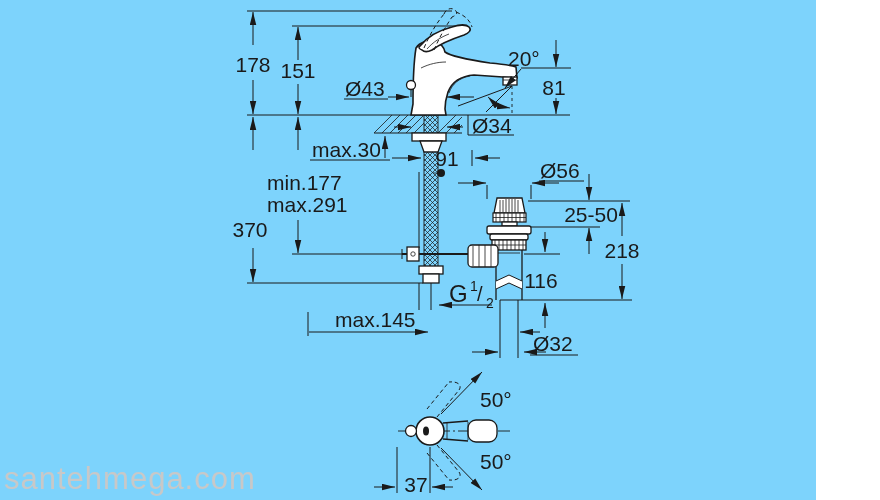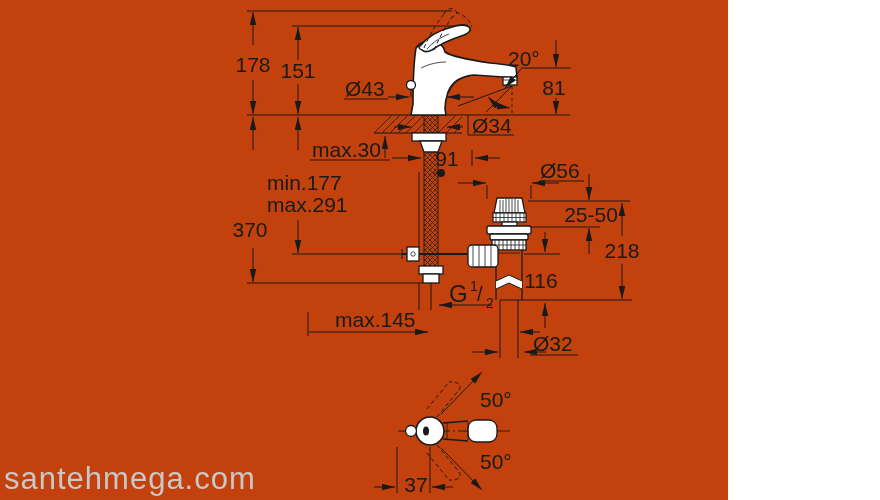--- a/index.html
+++ b/index.html
@@ -1,16 +1,16 @@
 <!DOCTYPE html>
 <html><head>
 <meta charset="utf-8">
 <style>
   html,body{margin:0;padding:0;background:#ffffff;}
-  .stage{position:relative;width:728px;height:500px;background:#c2410c;overflow:hidden;}
+  .stage{position:relative;width:816px;height:500px;background:#7dd3fc;overflow:hidden;}
   svg{display:block;}
   .ln{stroke:#1a1a1a;stroke-width:1;fill:none;}
   .thin{stroke:#1a1a1a;stroke-width:0.8;fill:none;}
   .out{stroke:#1a1a1a;stroke-width:1.6;fill:#ffffff;}
   .out2{stroke:#1a1a1a;stroke-width:1.3;fill:#ffffff;}
   .dash{stroke:#1a1a1a;stroke-width:1;fill:none;stroke-dasharray:4 3;}
   .dashdot{stroke:#1a1a1a;stroke-width:0.9;fill:none;stroke-dasharray:12 3 2 3;}
   .dim-text{font-family:"Liberation Sans",sans-serif;font-size:21px;fill:#1a1a1a;}
   .dim-small{font-family:"Liberation Sans",sans-serif;font-size:14px;fill:#1a1a1a;}
   .dim-mid{font-family:"Liberation Sans",sans-serif;font-size:24px;fill:#1a1a1a;}

